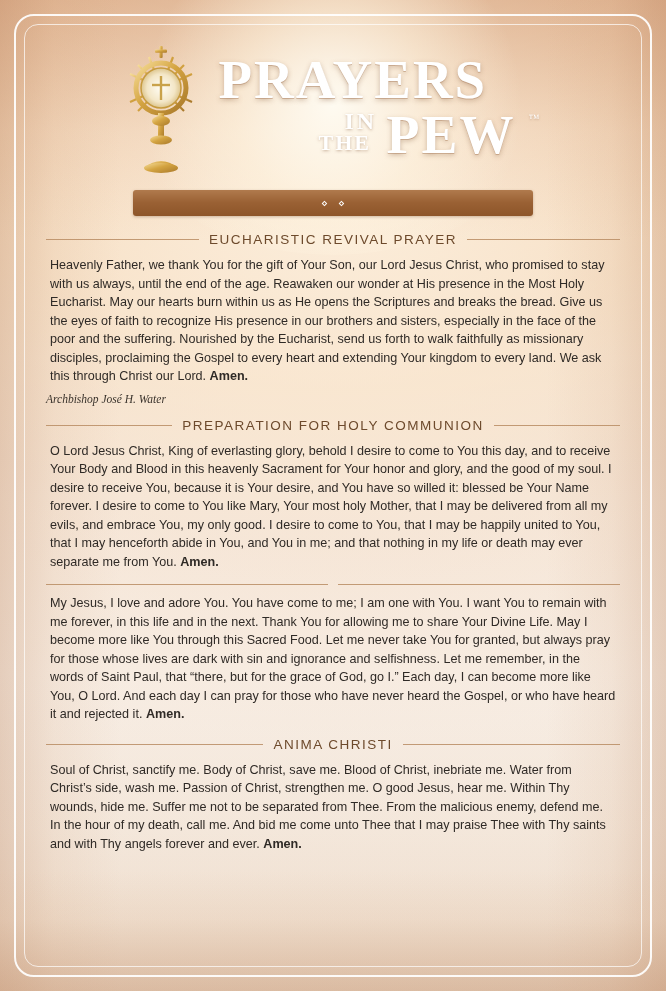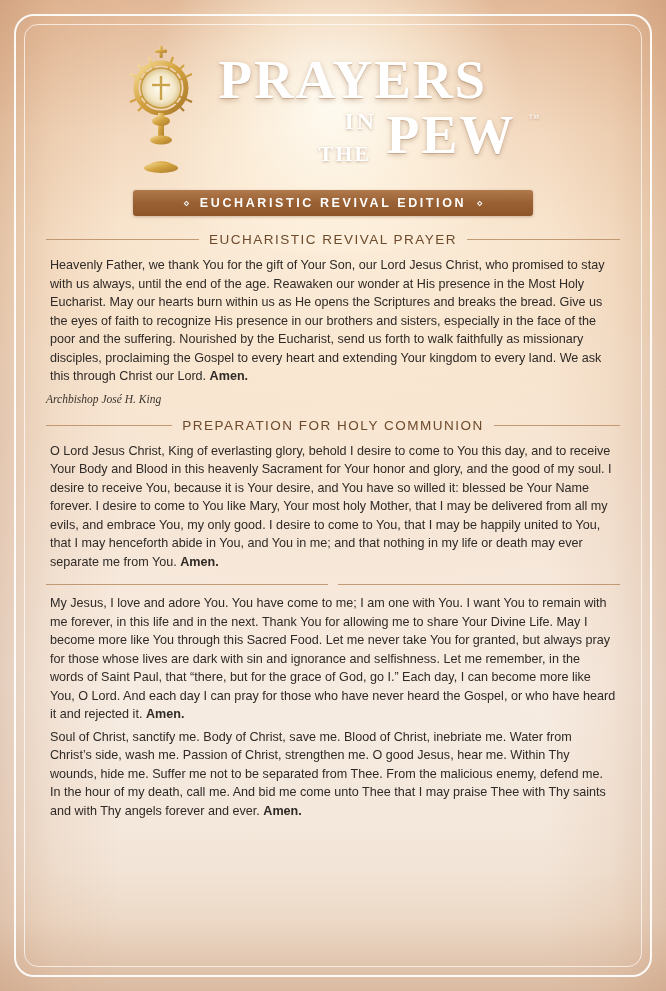--- a/index.html
+++ b/index.html
@@ -134,21 +134,21 @@
     font-family: "Liberation Serif", serif;
     font-weight: bold;
     font-size: 24px;
     letter-spacing: 3px;
     color: #ffffff;
     text-shadow: 0 1px 3px rgba(150,110,80,0.5);
   }
   .t-the {
     position: absolute;
     left: 100px;
-    top: 95px;
+    top: 84px;
     font-family: "Liberation Serif", serif;
     font-weight: bold;
     font-size: 22px;
     letter-spacing: 2px;
     color: #ffffff;
     text-shadow: 0 1px 3px rgba(150,110,80,0.5);
   }
   .t-pew {
     position: absolute;
     left: 168px;
@@ -327,53 +327,57 @@
         <div class="t-prayers">PRAYERS</div>
         <div class="t-in">IN</div>
         <div class="t-the">THE</div>
         <div class="t-pew">PEW</div>
         <div class="t-tm">™</div>
       </div>
     </div>
 
     <div class="edition-bar">
       <span class="dia">⋄</span>
-      <span class="label">EUCHARISTIC REVIVAL EDITION</span>
       <span class="dia">⋄</span>
     </div>
   </div>
 
   <div class="content">
 
     <div>
       <div class="section-head">
         <div class="rule"></div>
         <div class="stitle">EUCHARISTIC REVIVAL PRAYER</div>
         <div class="rule"></div>
       </div>
       <p class="body"><span>Heavenly Father, we thank You for the gift of Your Son, our Lord Jesus Christ, who promised to stay with us always, until the end of the age. Reawaken our wonder at His presence in the Most Holy Eucharist. May our hearts burn within us as He opens the Scriptures and breaks the bread. Give us the eyes of faith to recognize His presence in our brothers and sisters, especially in the face of the poor and the suffering. Nourished by the Eucharist, send us forth to walk faithfully as missionary disciples, proclaiming the Gospel to every heart and extending Your kingdom to every land. We ask this through Christ our Lord. </span><b>Amen.</b></p>
-      <p class="attribution">Archbishop José H. King</p>
+      <p class="attribution">Archbishop José H. Water</p>
     </div>
 
     <div>
       <div class="section-head">
         <div class="rule"></div>
         <div class="stitle">PREPARATION FOR HOLY COMMUNION</div>
         <div class="rule"></div>
       </div>
       <p class="body"><span>O Lord Jesus Christ, King of everlasting glory, behold I desire to come to You this day, and to receive Your Body and Blood in this heavenly Sacrament for Your honor and glory, and the good of my soul. I desire to receive You, because it is Your desire, and You have so willed it: blessed be Your Name forever. I desire to come to You like Mary, Your most holy Mother, that I may be delivered from all my evils, and embrace You, my only good. I desire to come to You, that I may be happily united to You, that I may henceforth abide in You, and You in me; and that nothing in my life or death may ever separate me from You. </span><b>Amen.</b></p>
     </div>
 
     <div>
       <div class="section-head">
         <div class="rule"></div>
         <div class="rule"></div>
       </div>
       <p class="body"><span>My Jesus, I love and adore You.  You have come to me; I am one with You.  I want You to remain with me forever, in this life and in the next.  Thank You for allowing me to share Your Divine Life. May I become more like You through this Sacred Food.  Let me never take You for granted, but always pray for those whose lives are dark with sin and ignorance and selfishness.  Let me remember, in the words of Saint Paul, that “there, but for the grace of God, go I.”  Each day, I can become more like You, O Lord. And each day I can pray for those who have never heard the Gospel, or who have heard it and rejected it. </span><b>Amen.</b></p>
     </div>
 
     <div>
+      <div class="section-head">
+        <div class="rule"></div>
+        <div class="stitle">ANIMA CHRISTI</div>
+        <div class="rule"></div>
+      </div>
       <p class="body"><span>Soul of Christ, sanctify me. Body of Christ, save me. Blood of Christ, inebriate me.  Water from Christ’s side, wash me. Passion of Christ, strengthen me. O good Jesus, hear me. Within Thy wounds, hide me. Suffer me not to be separated from Thee. From the malicious enemy, defend me. In the hour of my death, call me. And bid me come unto Thee that I may praise Thee with Thy saints and with Thy angels forever and ever. </span><b>Amen.</b></p>
     </div>
 
 
   </div>
 </div>
 
 </body></html>

